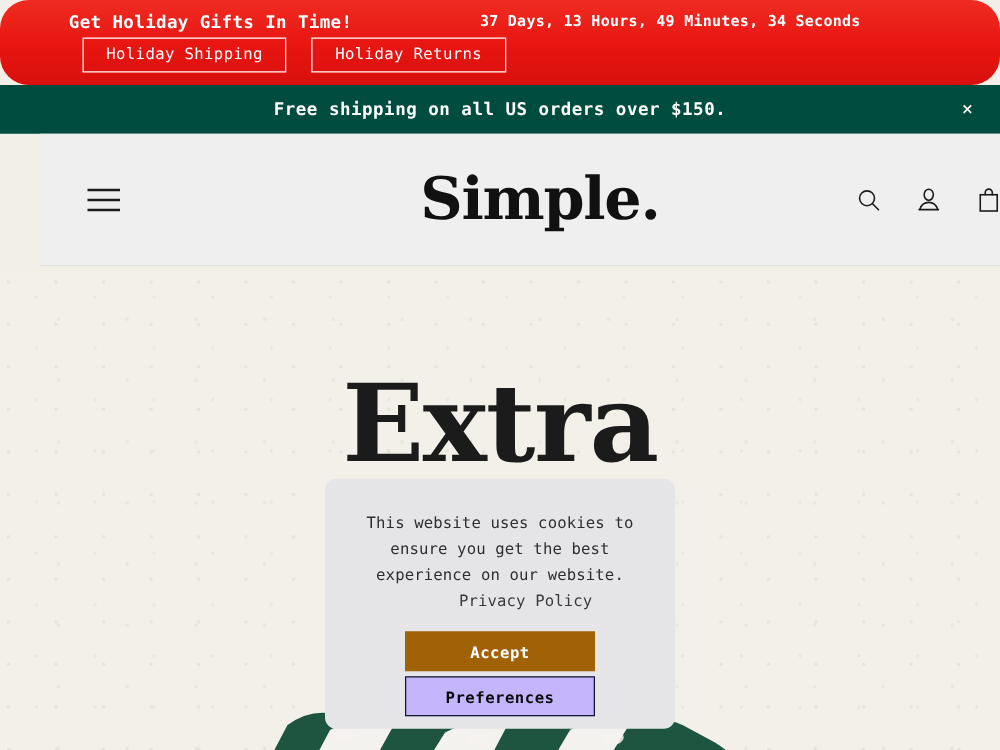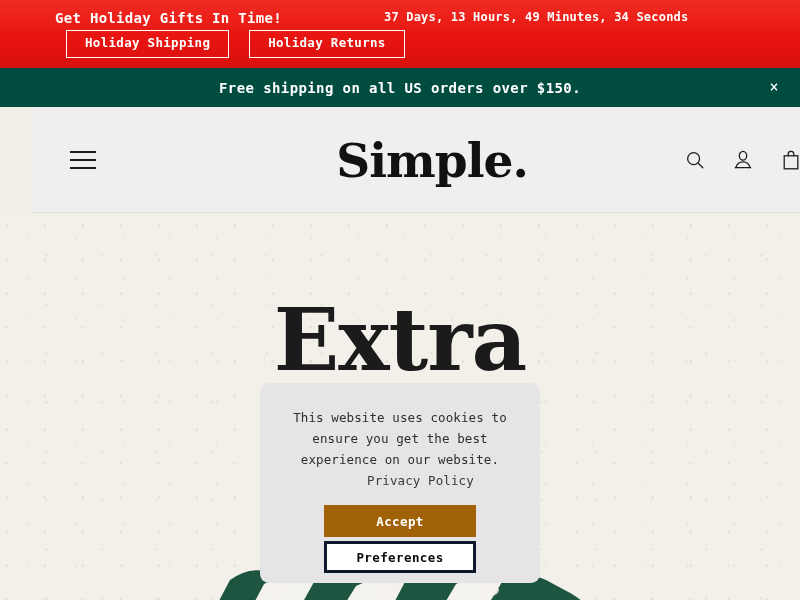--- a/index.html
+++ b/index.html
@@ -9,20 +9,21 @@
     background:#f2efe9;
     position:relative;
   }
 
   
   .promo-bar {
     position:absolute; top:0; left:0; width:800px; height:68px;
     background:#ec1c18;
     background-image:linear-gradient(180deg,#ef2b22 0%,#e81511 55%,#d8100d 100%);
     overflow:hidden;
+    border-radius:23px;
   }
   .promo-row1 {
     position:absolute; left:0; top:10px; width:800px; height:22px;
   }
   .promo-headline {
     position:absolute; left:55px; top:0;
     font-size:14px; font-weight:700; color:#ffffff;
     letter-spacing:0.3px; white-space:nowrap;
   }
   .promo-countdown {
@@ -32,21 +33,21 @@
   }
   .promo-buttons {
     position:absolute; left:66px; top:30px;
     display:flex; gap:20px;
   }
   .promo-btn {
     border:1px solid #ffffff;
     background:transparent;
     color:#ffffff;
     font-family:inherit;
-    font-size:12.5px; font-weight:700;
+    font-size:12.5px; font-weight:400;
     letter-spacing:0.3px;
     padding:6px 18px 7px 18px;
     line-height:1;
     cursor:pointer;
     white-space:nowrap;
   }
 
   
   .ship-bar {
     position:absolute; top:68px; left:0; width:800px; height:39px;
@@ -147,22 +148,22 @@
   }
   .btn-accept {
     width:152px; height:32px;
     background:#a16207; color:#ffffff;
     border:none; font-family:inherit;
     font-size:12.5px; font-weight:700; letter-spacing:0.4px;
     cursor:pointer;
   }
   .btn-preferences {
     width:152px; height:32px;
-    background:#ffffff; color:#0b0b0b;
-    border:3px solid #0f172a; font-family:inherit;
+    background:#c4b5fd; color:#0b0b0b;
+    border:1px solid #0f172a; font-family:inherit;
     font-size:12.5px; font-weight:700; letter-spacing:0.4px;
     cursor:pointer;
   }
 </style>
 </head>
 <body>
 
 <div class="promo-bar">
   <div class="promo-row1">
     <div class="promo-headline">Get Holiday Gifts In Time!</div>

